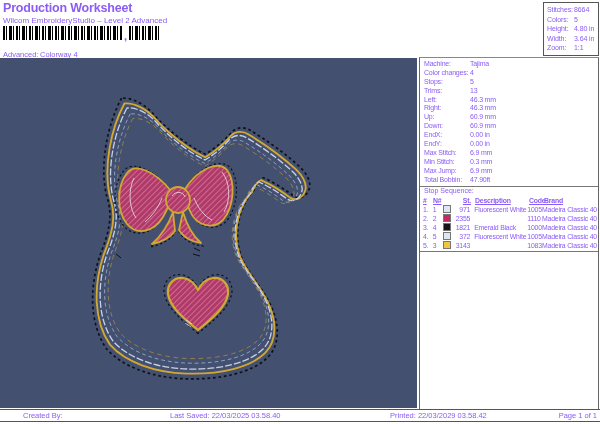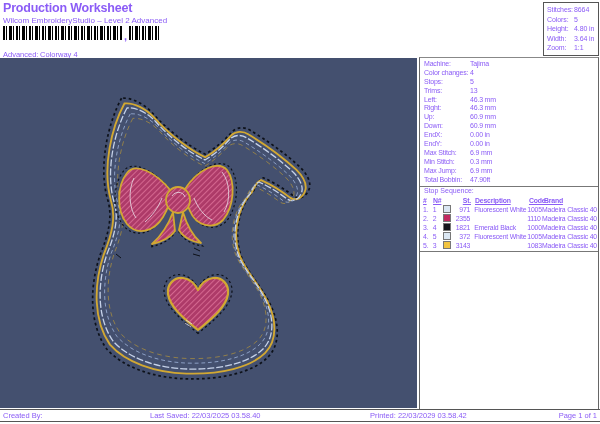--- a/index.html
+++ b/index.html
@@ -50,21 +50,21 @@
   .c-sw{width:11px;}
   .c-st{width:17px;text-align:right;margin-right:4px;}
   .c-desc{width:54px;}
   .c-code{width:15px;}
   .c-brand{flex:1;}
   .swatch{display:inline-block;width:6px;height:6px;border:1px solid #777;vertical-align:1px;}
 
   
   .footline-top{position:absolute;left:0;top:409px;width:600px;border-top:1px solid #555;}
   .footline-bot{position:absolute;left:0;top:421px;width:600px;border-top:1px solid #555;}
-  .ftext{position:absolute;top:411px;font-size:7.5px;white-space:nowrap;}
+  .ftext{position:absolute;top:411px;font-size:7.5px;white-space:nowrap;margin-left:20px;}
   .f-created{left:3px;}
   .f-saved{left:150px;text-align:center;}
   .f-printed{left:370px;}
   .f-page{right:3px;padding-left:32px;}
 </style>
 </head>
 <body>
 
 <div class="page">
 

